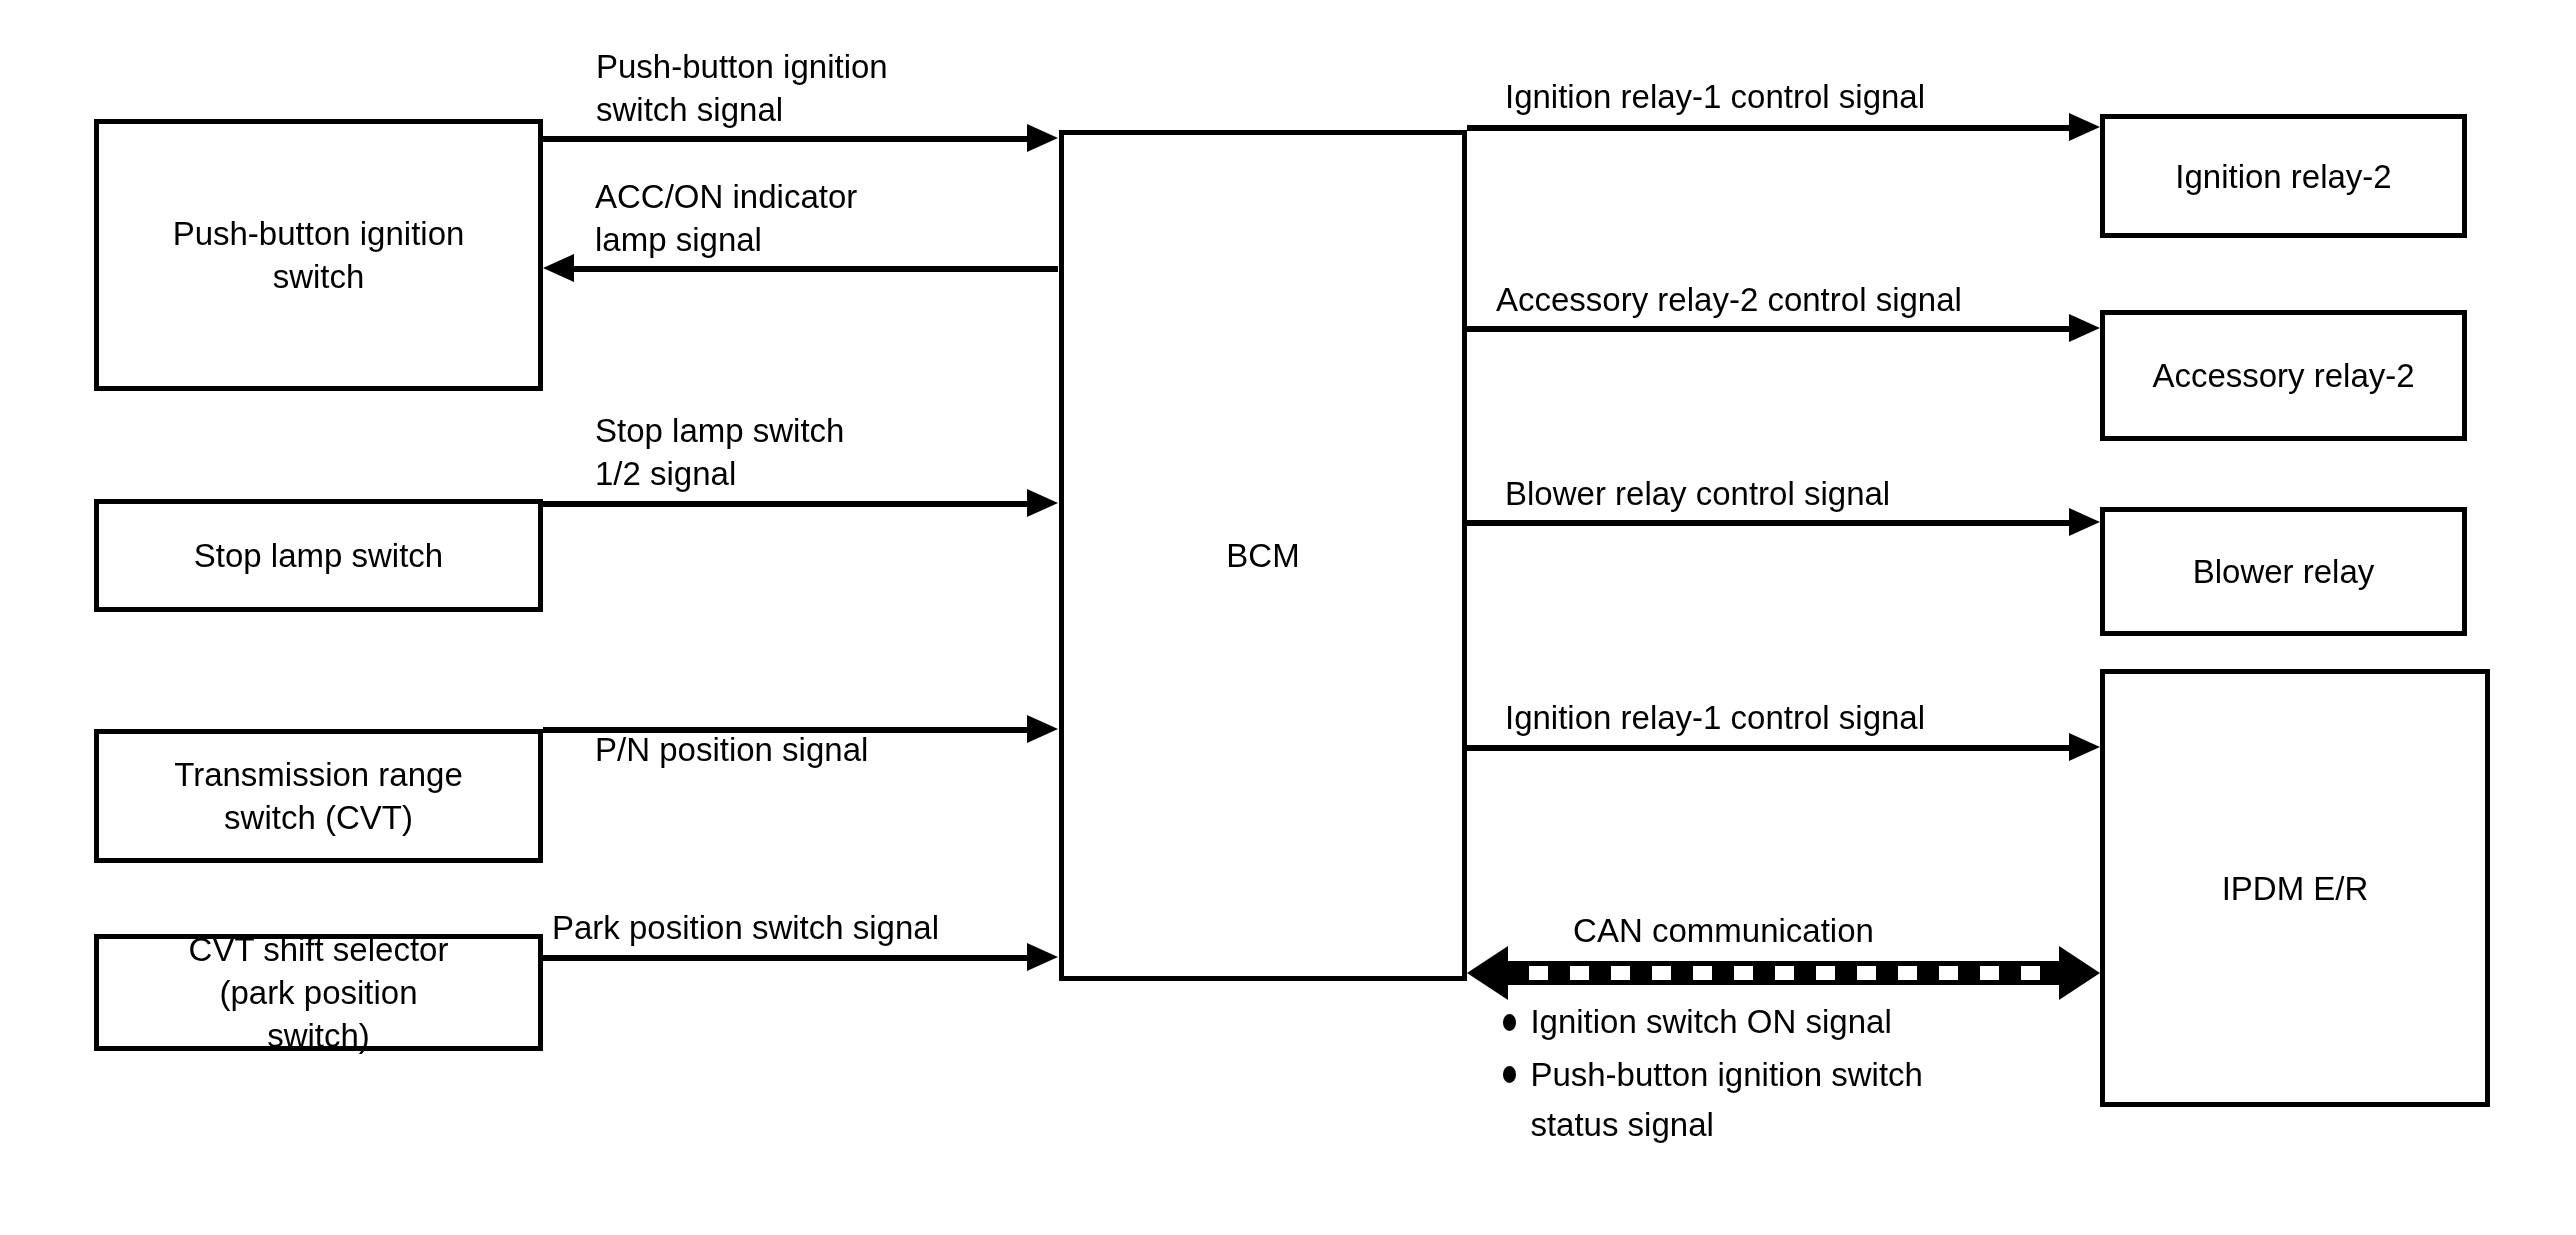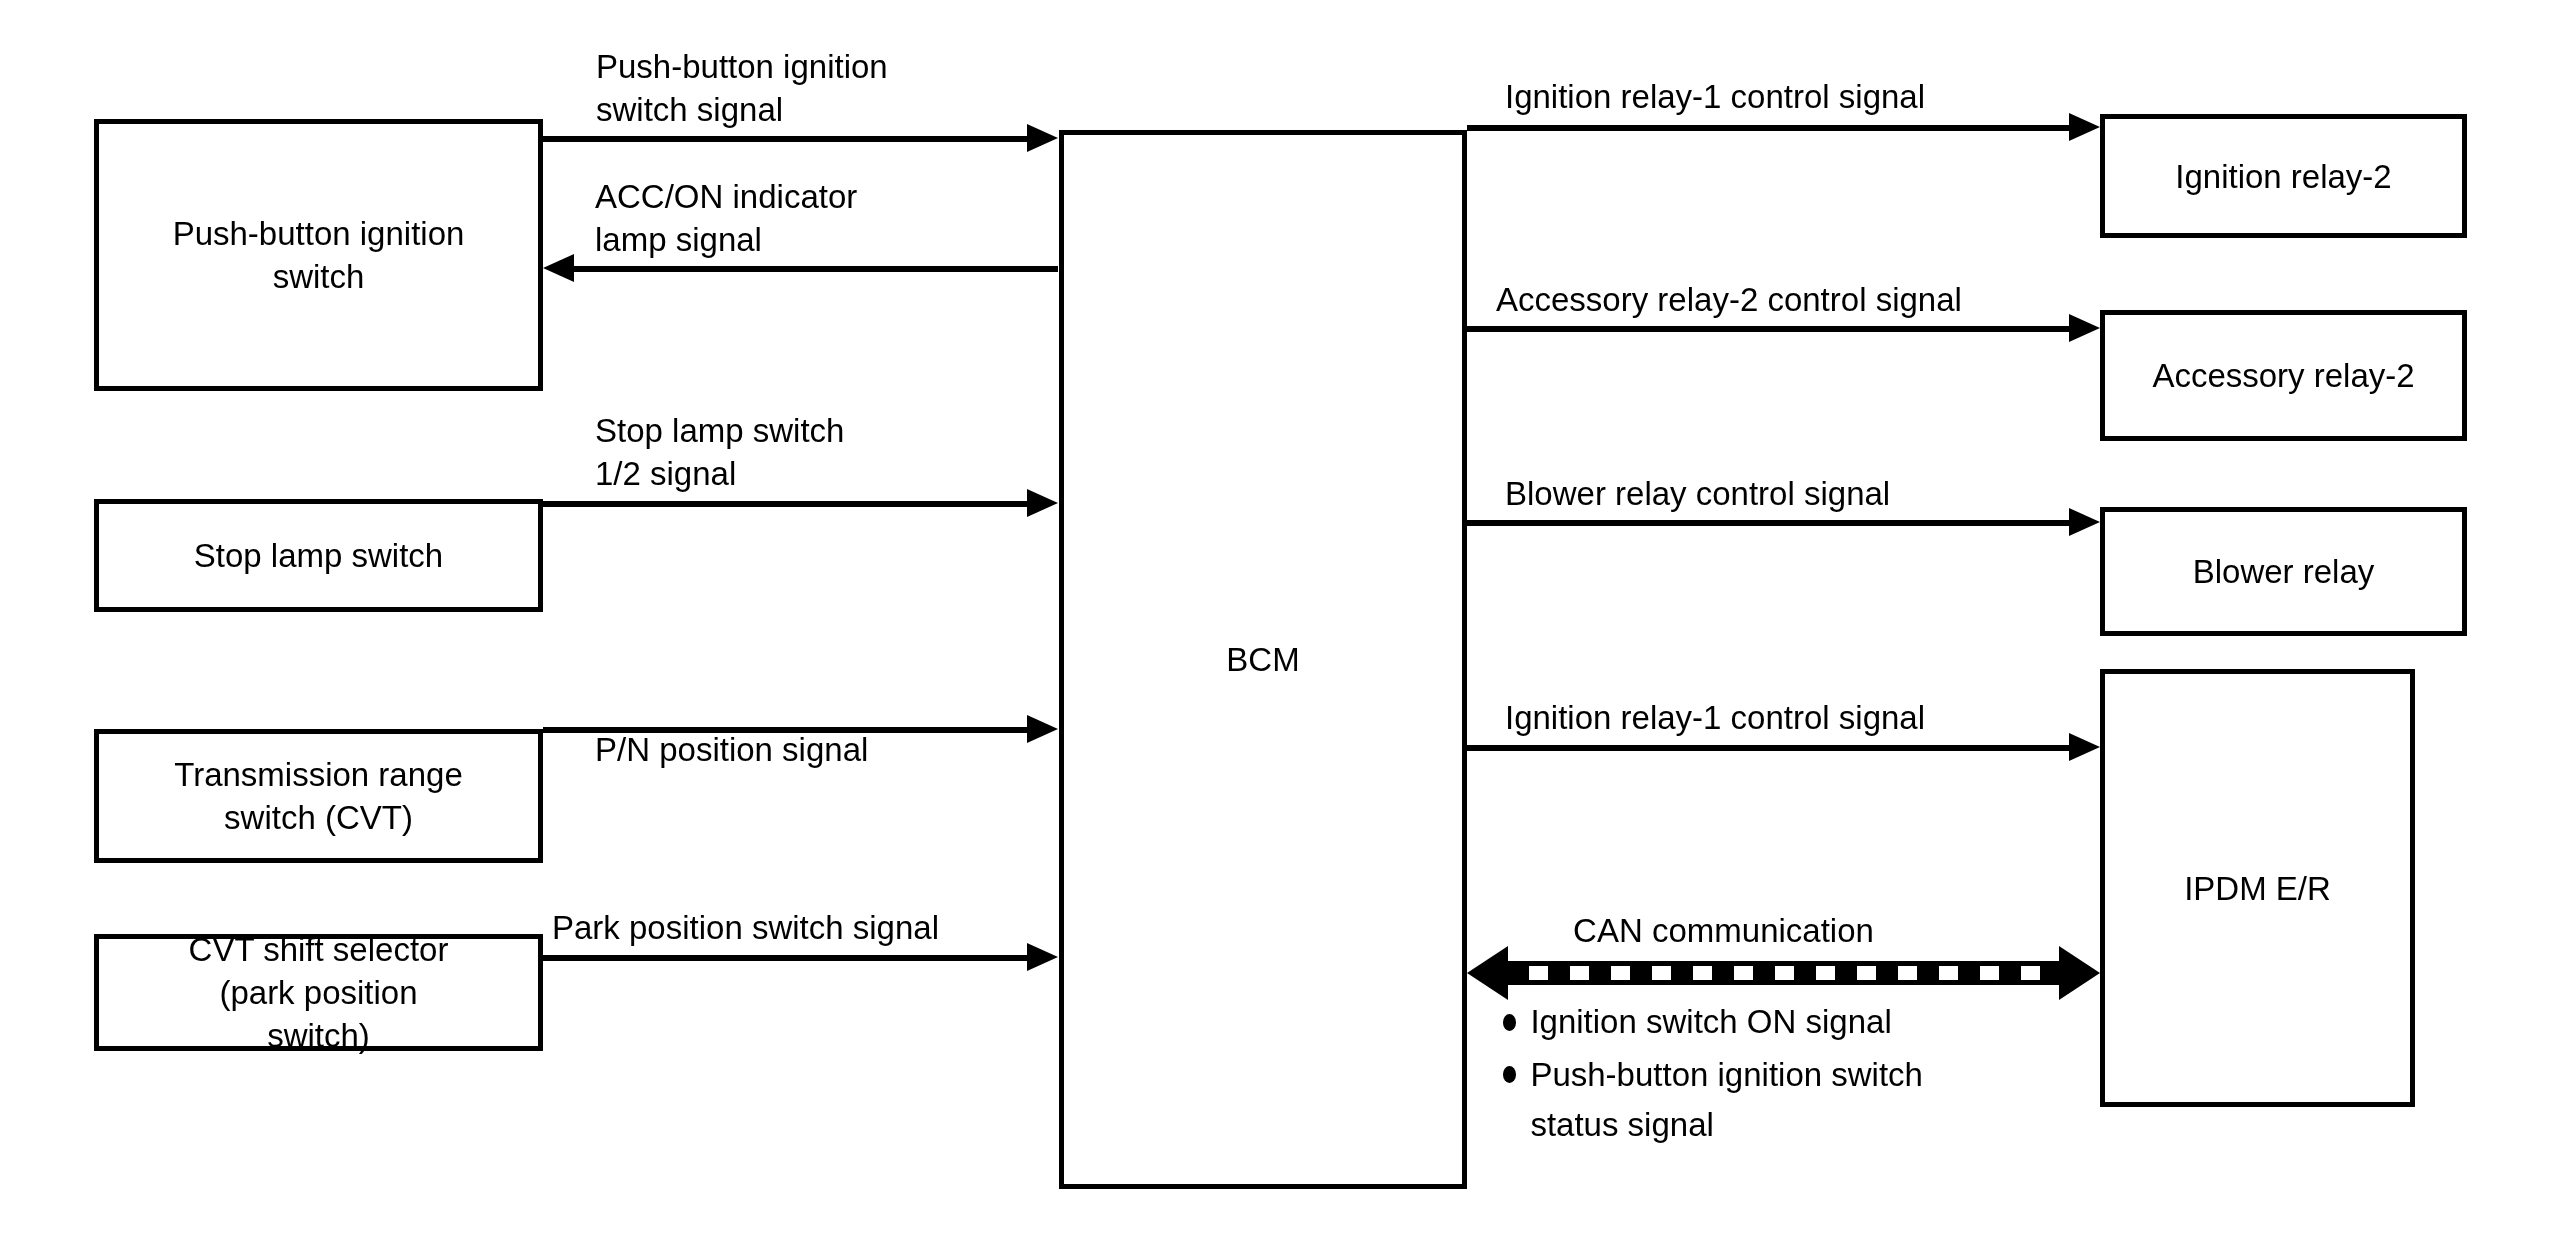--- a/index.html
+++ b/index.html
@@ -25,25 +25,25 @@
     text-align: center;
     font-size: 33px;
     line-height: 43px;
     white-space: pre-line;
     margin-top: 47px;
   }
   #box-push-button   { left: 94px;  top: 72px;  width: 449px; height: 272px; }
   #box-stop-lamp     { left: 94px;  top: 452px;  width: 449px; height: 113px; }
   #box-transmission  { left: 94px;  top: 682px; width: 449px; height: 134px; }
   #box-cvt-selector  { left: 94px;  top: 887px; width: 449px; height: 117px; }
-  #box-bcm           { left: 1059px; top: 83px;  width: 408px; height: 1059px; }
+  #box-bcm           { left: 1059px; top: 83px;  width: 408px; height: 851px; }
   #box-ignition-r2   { left: 2100px; top: 67px;  width: 367px; height: 124px; }
   #box-accessory-r2  { left: 2100px; top: 263px;  width: 367px; height: 131px; }
   #box-blower-relay  { left: 2100px; top: 460px;  width: 367px; height: 129px; }
-  #box-ipdm          { left: 2100px; top: 622px;  width: 315px; height: 438px; }
+  #box-ipdm          { left: 2100px; top: 622px;  width: 390px; height: 438px; }
 
   
   .sig-label {
     position: absolute;
     font-size: 33px;
     line-height: 43px;
     white-space: pre-line;
   }
   #lbl-a1 { left: 596px;  top: 45px;   }
   #lbl-a2 { left: 595px;  top: 175px;  }

